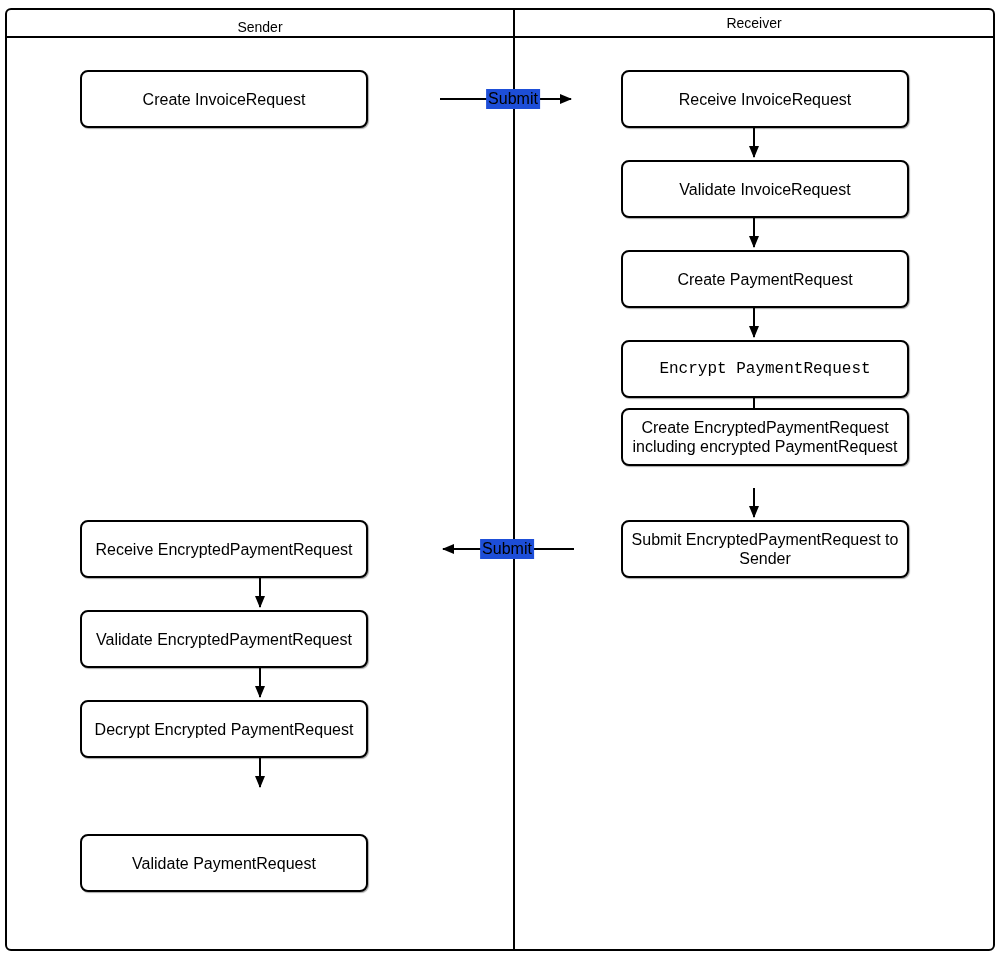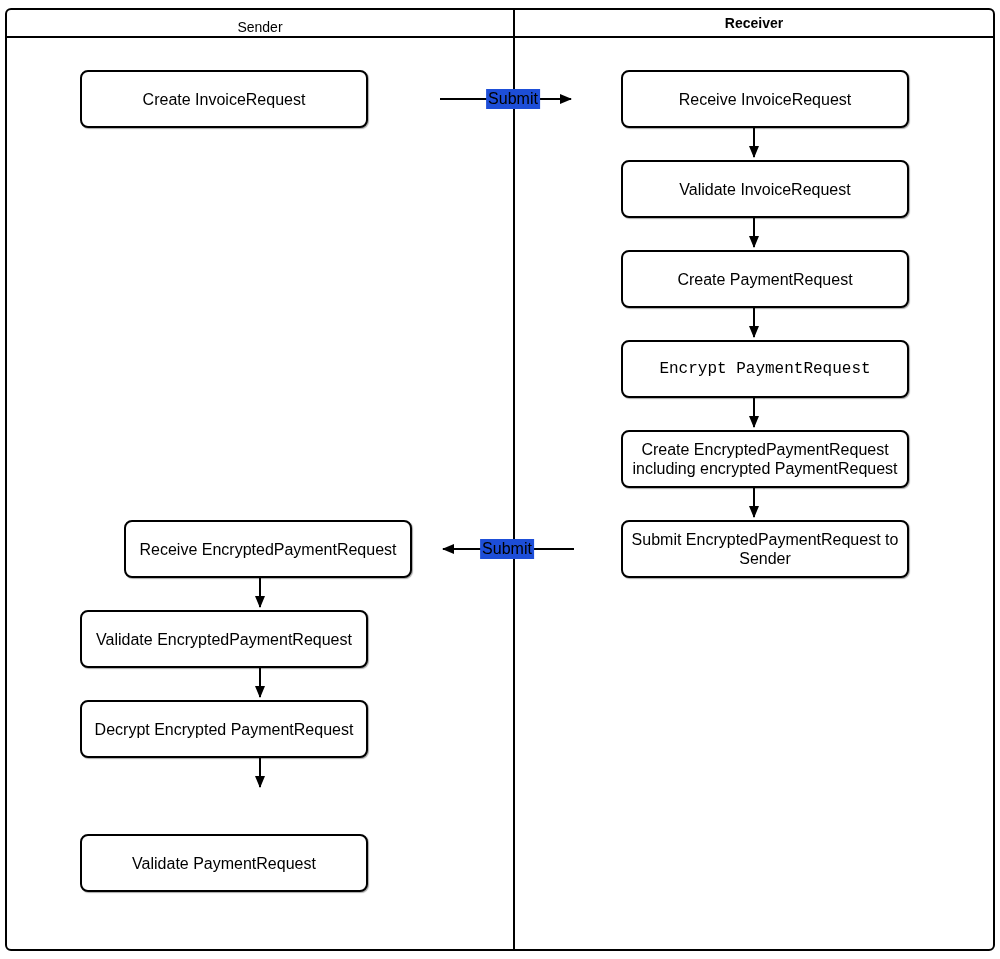--- a/index.html
+++ b/index.html
@@ -26,50 +26,50 @@
   }
   .lane-title {
     position: absolute;
     display: flex;
     align-items: center;
     justify-content: center;
     font-size: 14px;
     color: #000000;
   }
   .lane-title.sender   { left: 6px;   top: 9px; width: 508px; height: 36px; }
-  .lane-title.receiver { left: 514px; top: 9px; width: 480px; height: 28px; font-weight: bold; }
+  .lane-title.receiver { left: 514px; top: 9px; width: 480px; height: 28px; }
   .node {
     position: absolute;
     width: 288px;
     height: 58px;
     box-sizing: border-box;
     border: 2px solid #000000;
     border-radius: 8px;
     background: #ffffff;
     display: flex;
     align-items: center;
     justify-content: center;
     text-align: center;
     font-size: 16px;
     line-height: 19px;
     padding: 0 7px;
     box-shadow: 1px 1px 1px rgba(0,0,0,0.35);
   }
   .lane-sender .node   { left: 80px; }
   .lane-receiver .node { left: 574px; margin-left: 47px; }
   .node.s1 { top: 70px; }
-  .node.s2 { top: 520px; margin-left: 44px; }
+  .node.s2 { top: 520px; }
   .node.s3 { top: 610px; }
   .node.s4 { top: 700px; }
   .node.s5 { top: 834px; text-align: right; }
   .node.r1 { top: 70px; }
   .node.r2 { top: 160px; text-align: right; }
   .node.r3 { top: 250px; }
   .node.r4 { top: 340px; font-family: Liberation Mono, monospace; }
-  .node.r5 { top: 430px; }
+  .node.r5 { top: 408px; }
   .node.r6 { top: 520px; }
   .edge-label {
     position: absolute;
     transform: translate(-50%, -50%);
     background: #1d4ed8;
     font-size: 16px;
     padding: 1px 2px;
     white-space: nowrap;
   }
   .edge-label.submit-1 { left: 513px; top: 99px; }

